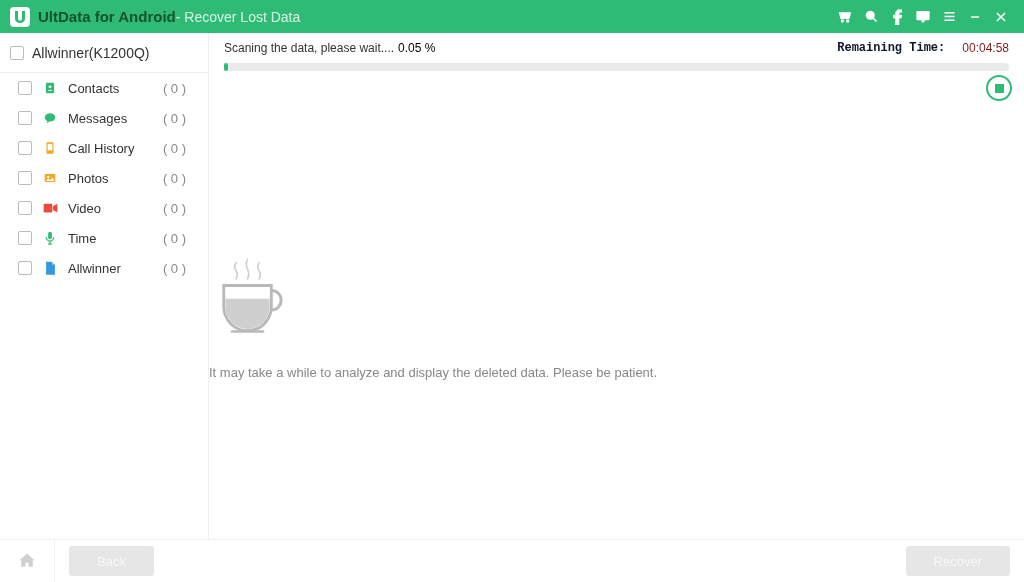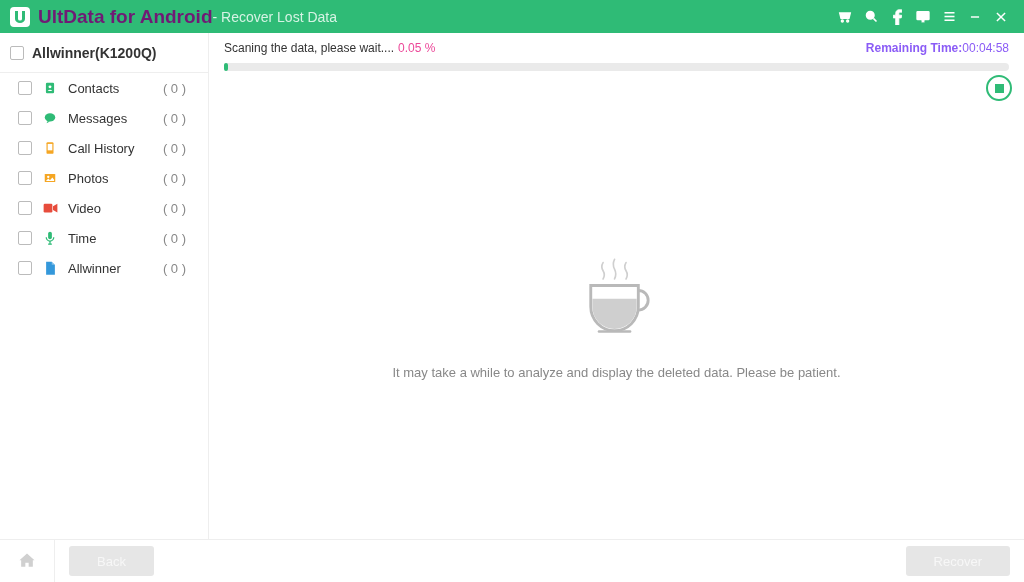--- a/index.html
+++ b/index.html
@@ -1,54 +1,54 @@
 <!DOCTYPE html>
 <html><head>
   <meta charset="utf-8">
   <style>
     * { margin: 0; padding: 0; box-sizing: border-box; }
     body { font-family: -apple-system, "Segoe UI", Arial, sans-serif; font-size: 13px; color: #333; background: #fff; width: 1024px; height: 582px; overflow: hidden; }
     
     .titlebar { height: 33px; background: #2fbb76; display: flex; align-items: center; padding: 0 10px; }
     .app-logo { width: 20px; height: 20px; background: #fff; border-radius: 4px; display: flex; align-items: center; justify-content: center; margin-right: 8px; }
     .app-logo svg { fill: #2fbb76; }
-    .app-title { color: #701a75; font-weight: 700; font-size: 19px; }
+    .app-title { color: #14532d; font-weight: 700; font-size: 15px; }
     .app-subtitle { color: #d6f3e4; font-size: 14px; }
     .titlebar-spacer { flex: 1; }
     .titlebar-icon { width: 26px; height: 33px; display: flex; align-items: center; justify-content: center; color: #fff; cursor: pointer; }
     .titlebar-icon svg { fill: #fff; stroke: #fff; }
     
     .body-wrap { display: flex; height: 506px; }
     
     .sidebar { width: 209px; border-right: 1px solid #eee; }
     .device-row { height: 40px; display: flex; align-items: center; padding: 0 10px; border-bottom: 1px solid #eee; }
-    .device-name { font-size: 14px; color: #333; font-weight: bold; }
+    .device-name { font-size: 14px; color: #333; }
     
     .cat-row { height: 30px; display: flex; align-items: center; padding: 0 18px; gap: 10px; }
     .cat-icon { width: 16px; height: 16px; display: flex; align-items: center; justify-content: center; font-size: 12px; }
     .cat-label { font-size: 13px; color: #333; flex: 1; }
     .cat-count { color: #888; font-size: 13px; margin-right: 4px; }
     
     .chk { width: 14px; height: 14px; border: 1.5px solid #bbb; border-radius: 2px; background: #fff; flex-shrink: 0; }
     
     .main { flex: 1; position: relative; }
     .status-row { height: 22px; display: flex; align-items: center; padding: 8px 15px 0 15px; font-size: 12px; }
     .status-text { color: #333; }
-    .status-pct { color: #ec4899; margin-left: 4px; }
+    .status-pct { color: #000000; margin-left: 4px; }
     .status-spacer { flex: 1; }
-    .remaining-label { color: #8b5cf6; font-weight: 600; margin-right: 0; }
-    .remaining-value { color: #8b5cf6; }
+    .remaining-label { color: #0f172a; font-weight: 600; margin-right: 17px; font-family: Liberation Mono, monospace; }
+    .remaining-value { color: #7f1d1d; }
     
     .progressbar { height: 8px; margin: 8px 15px 0 15px; background: #eaeaea; border-radius: 4px; position: relative; }
     .progress-fill { height: 100%; width: 0.5%; background: #2fbb76; border-radius: 4px; }
     
     .stop-holder { position: absolute; right: 12px; top: 42px; width: 26px; height: 26px; border: 2px solid #2fbb76; border-radius: 50%; display: flex; align-items: center; justify-content: center; cursor: pointer; }
     .stop-holder:after { content: ""; width: 9px; height: 9px; background: #2fbb76; }
     
-    .center-area { text-align: center; margin-top: 185px; }
+    .center-area { margin-top: 185px; }
     .cup { display: inline-block; }
     .wait-text { color: #888; font-size: 13px; margin-top: 24px; }
     
     .footer { height: 43px; border-top: 1px solid #eee; display: flex; align-items: center; padding: 0 14px; gap: 14px; }
     .home-btn { width: 26px; height: 26px; display: flex; align-items: center; justify-content: center; cursor: pointer; }
     .vdiv { width: 1px; height: 43px; background: #eee; }
     .btn { height: 30px; padding: 0 28px; border-radius: 3px; background: #e9e9e9; color: #fff; font-size: 13px; display: flex; align-items: center; cursor: pointer; border: none; }
     .btn.back { background: #e6e6e6; color: #f7f7f7; }
     .btn.recover { background: #e6e6e6; color: #f7f7f7; }
     .footer-spacer { flex: 1; }

